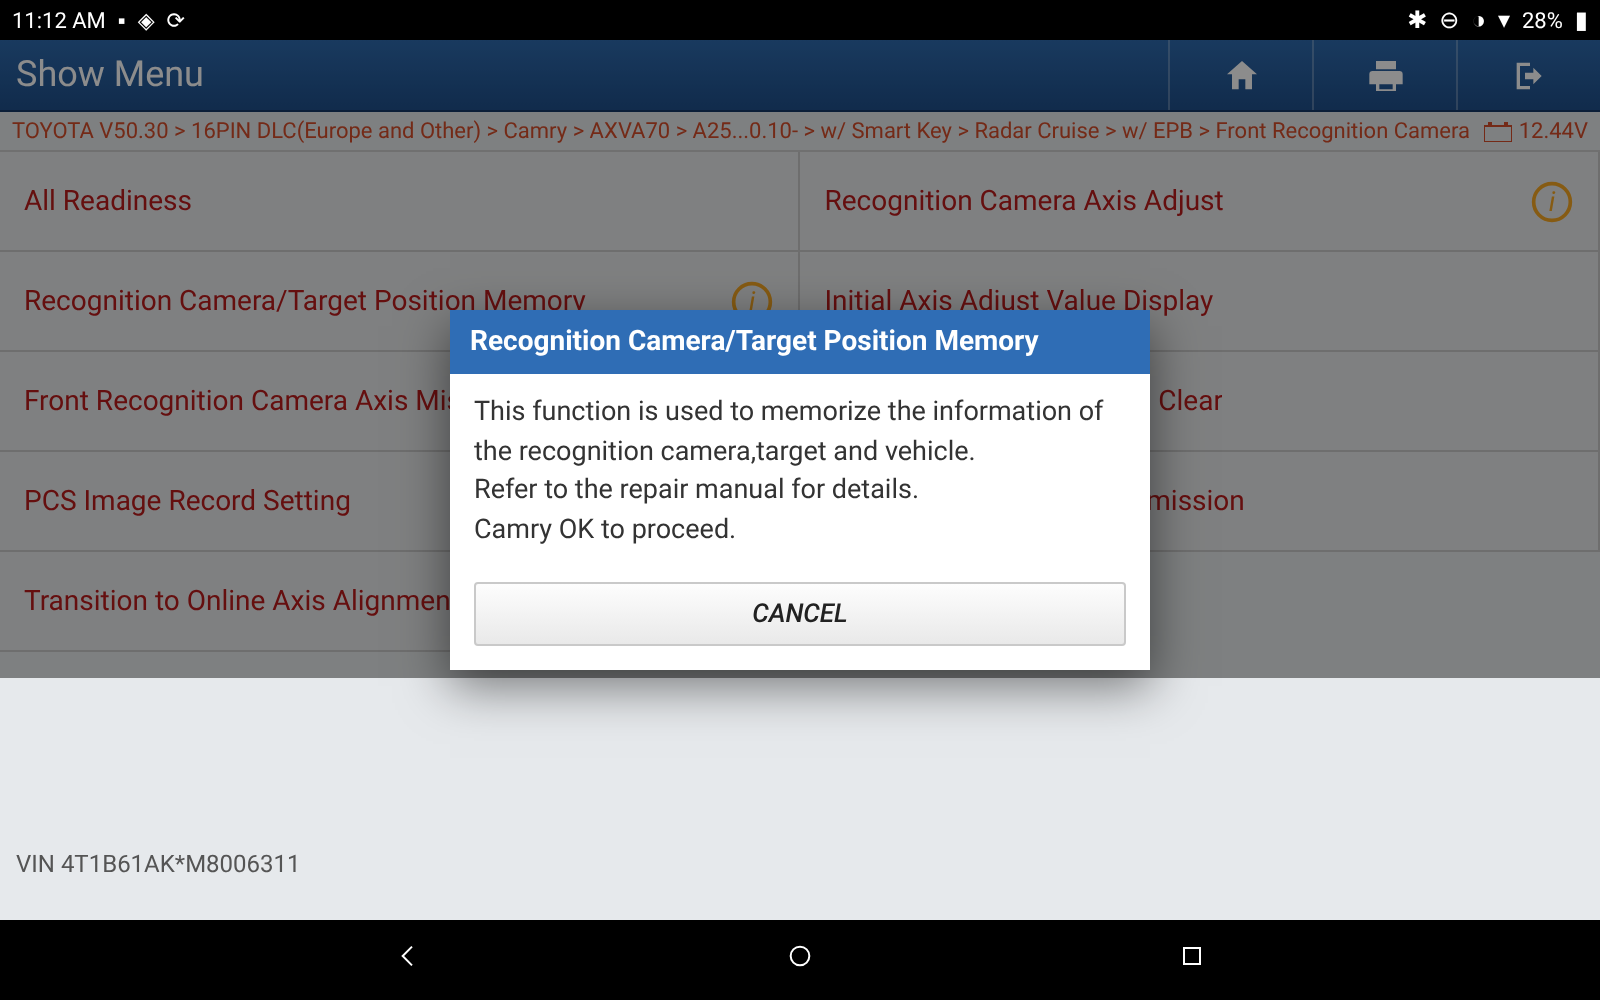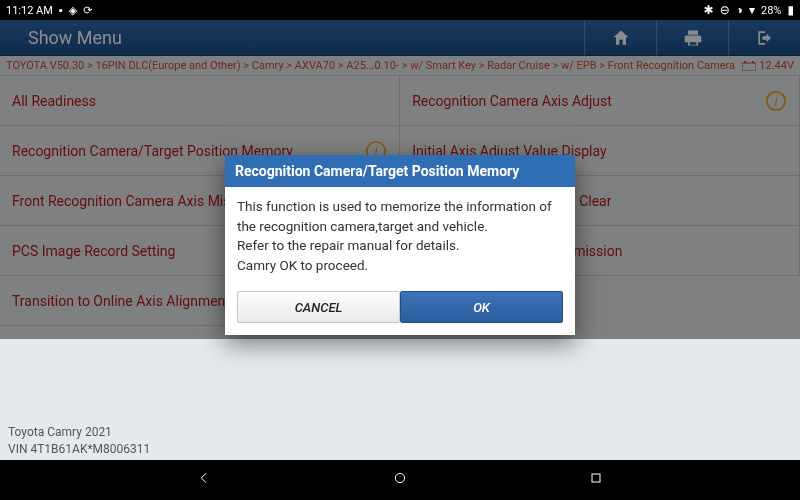--- a/index.html
+++ b/index.html
@@ -4,21 +4,21 @@
 <style>
   * { margin:0; padding:0; box-sizing:border-box; font-family:Roboto,Arial,sans-serif; }
   html,body { width:800px; height:500px; overflow:hidden; background:#000; }
   .screen { width:800px; height:379px; position:relative; background:#000; }
   
   .status-bar { height:20px; background:#000; color:#fff; display:flex; justify-content:space-between; align-items:center; padding:0 6px; font-size:11px; }
   .status-left, .status-right { display:flex; align-items:center; gap:6px; }
   .status-right .ico { font-size:12px; }
   
   .app-header { height:36px; background:linear-gradient(#2e6aad,#1f4f8a); display:flex; align-items:center; justify-content:space-between; color:#fff; border-bottom:1px solid #163a66; }
-  .app-title { font-size:18px; font-weight:400; padding-left:8px;margin-left:20px; }
+  .app-title { font-size:18px; font-weight:400; padding-left:8px; }
   .tool-strip { display:flex; height:100%; }
   .tool-btn { width:72px; height:100%; display:flex; align-items:center; justify-content:center; border-left:1px solid rgba(255,255,255,0.25); color:#fff; }
   .tool-btn svg { width:20px; height:20px; fill:#fff; }
   
   .breadcrumb { height:20px; background:#e6e9ec; color:#d34e2b; font-size:11px; display:flex; align-items:center; padding:0 6px; white-space:nowrap; overflow:hidden; justify-content:space-between; border-bottom:1px solid #ccc; }
   .bc-text { overflow:hidden; text-overflow:ellipsis; flex:1; }
   .voltage { display:flex; align-items:center; gap:3px; color:#d34e2b; font-size:11px; padding-left:6px; }
   
   .content { height:384px; background:#e6e9ec; position:relative; }
   .menu-grid { display:grid; grid-template-columns:1fr 1fr; grid-auto-rows:50px; }
@@ -128,21 +128,20 @@
       </div>
       <div class="menu-item">
         <span style="white-space:nowrap;overflow:hidden;">Online Axis Alignment Permission</span>
       </div>
       <div class="menu-item">
         <span>Transition to Online Axis Alignment</span>
       </div>
       <div class="menu-item" style="background:#e6e9ec;border:none;"></div>
     </div>
     <div class="footer-info">
-      <div>Toyota Camry 2021</div>
       <div>VIN 4T1B61AK*M8006311</div>
     </div>
   </div>
 
   <div class="nav-bar">
     <span><svg viewBox="0 0 24 24">
           <polyline points="15 5 8 12 15 19"></polyline>
         </svg></span>
     <span><svg viewBox="0 0 24 24">
           <circle cx="12" cy="12" r="7"></circle>
@@ -157,18 +156,15 @@
     <div class="dialog-title">Recognition Camera/Target Position Memory</div>
     <div class="dialog-body">
       <div>This function is used to memorize the information of the recognition camera,target and vehicle.</div>
       <div>Refer to the repair manual for details.</div>
       <div>Camry OK to proceed.</div>
     </div>
     <div class="dialog-actions">
       <div class="dlg-btn dlg-cancel">
           <span>CANCEL</span>
         </div>
-      <div class="dlg-btn dlg-ok">
-          <span>OK</span>
-        </div>
     </div>
   </div>
 </div>
 
 </body></html>

